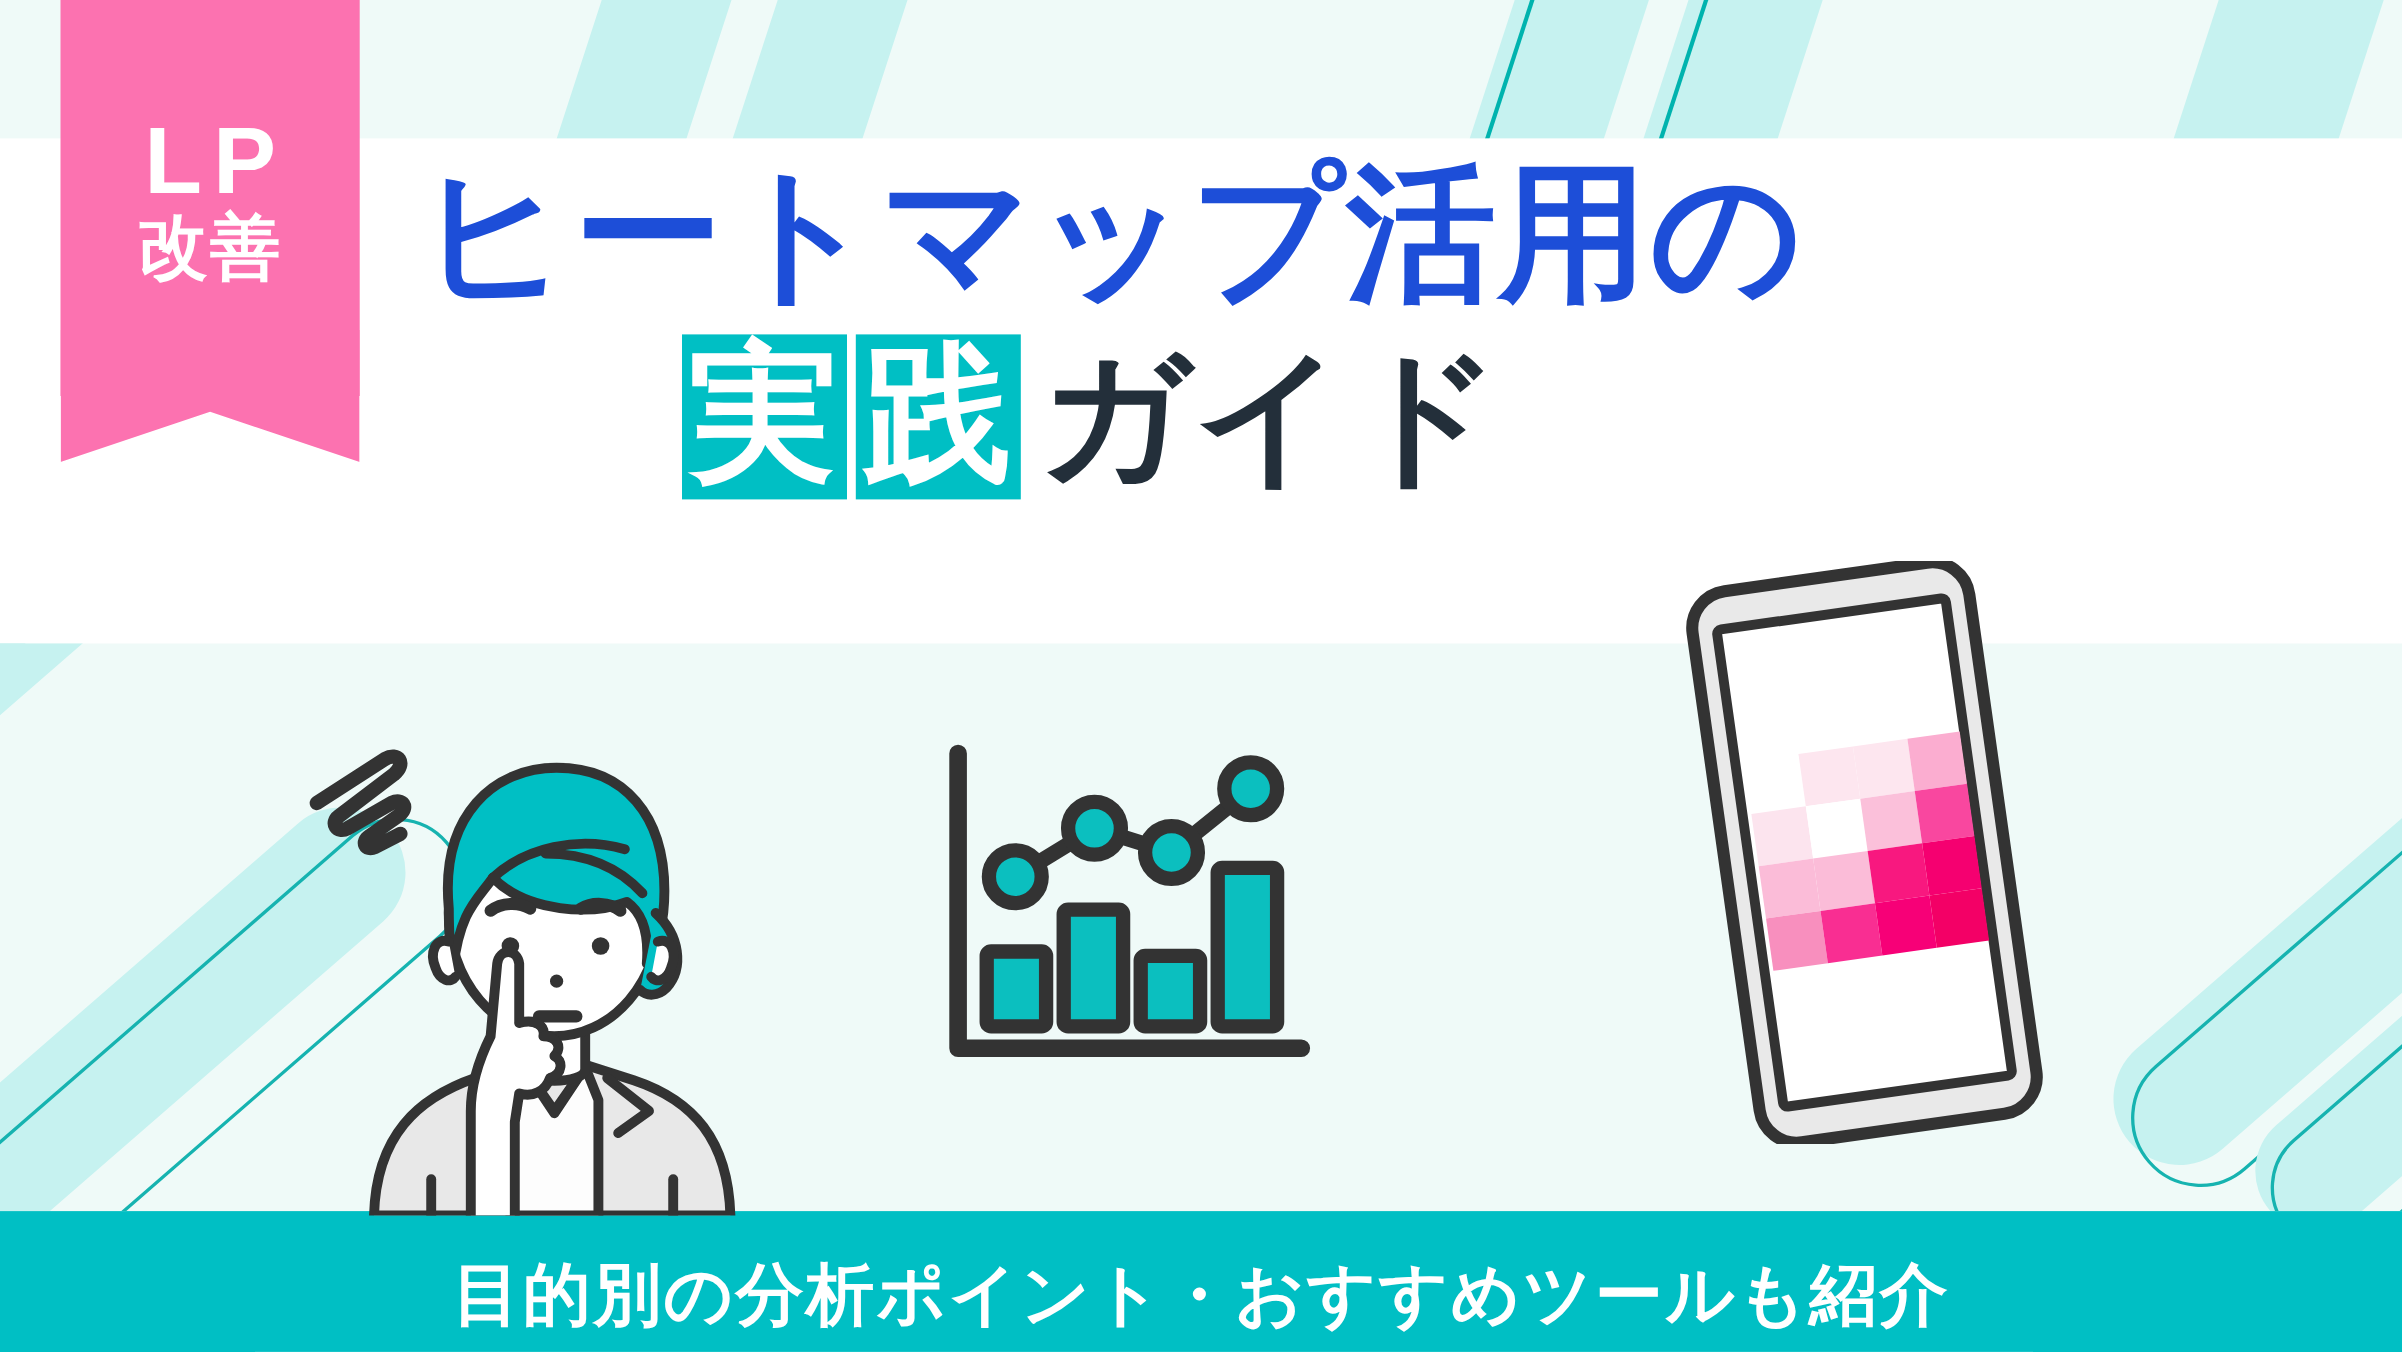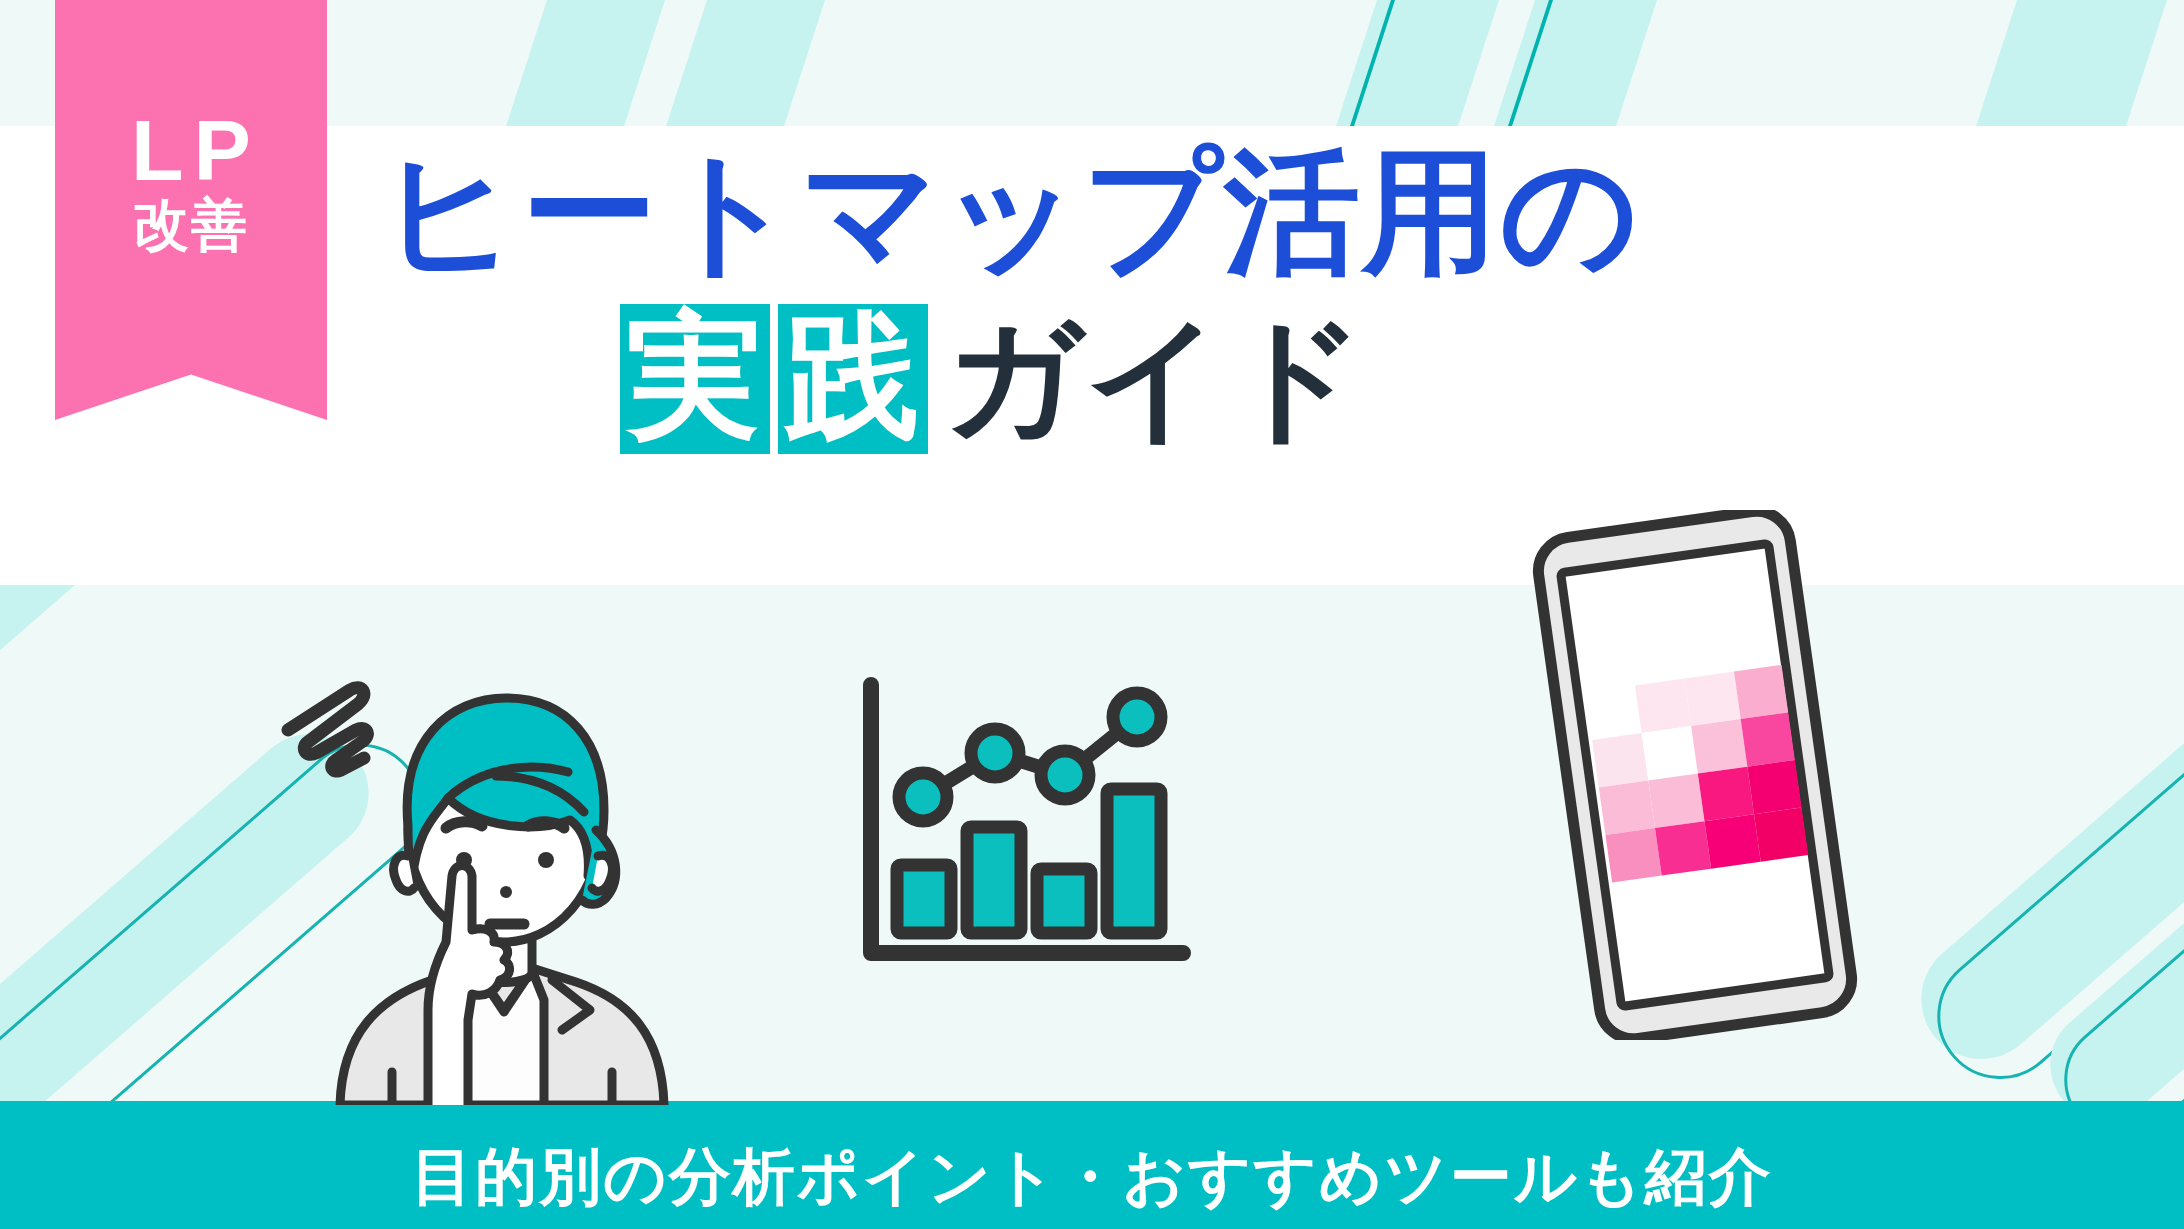--- a/index.html
+++ b/index.html
@@ -102,21 +102,21 @@
     line-height: 1.02;
   }
   .ribbon-lp {
     font-size: 86px;
     font-weight: 700;
     letter-spacing: 10px;
     padding-left: 10px;
     text-align: center;
   }
   .ribbon-jp {
-    font-size: 56px;
+    font-size: 64px;
     font-weight: 700;
     letter-spacing: 2px;
     margin-top: 2px;
   }
 
   
   .headline {
     position: absolute;
     left: 380px; top: 132px;
     z-index: 15;

